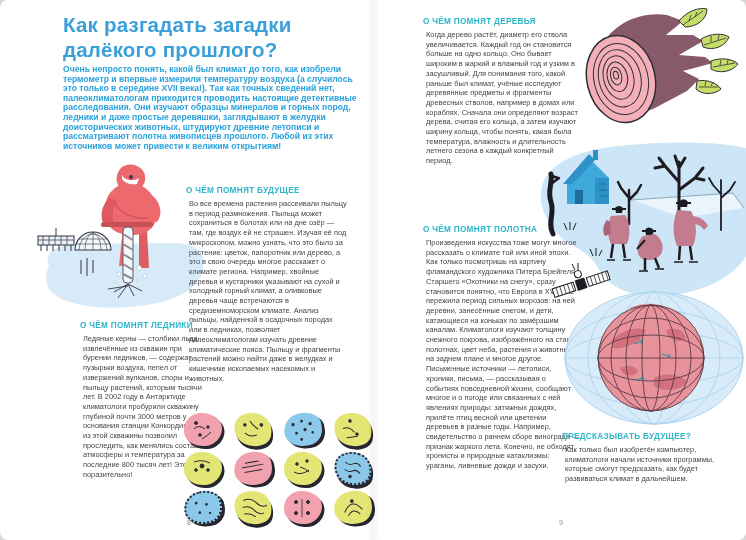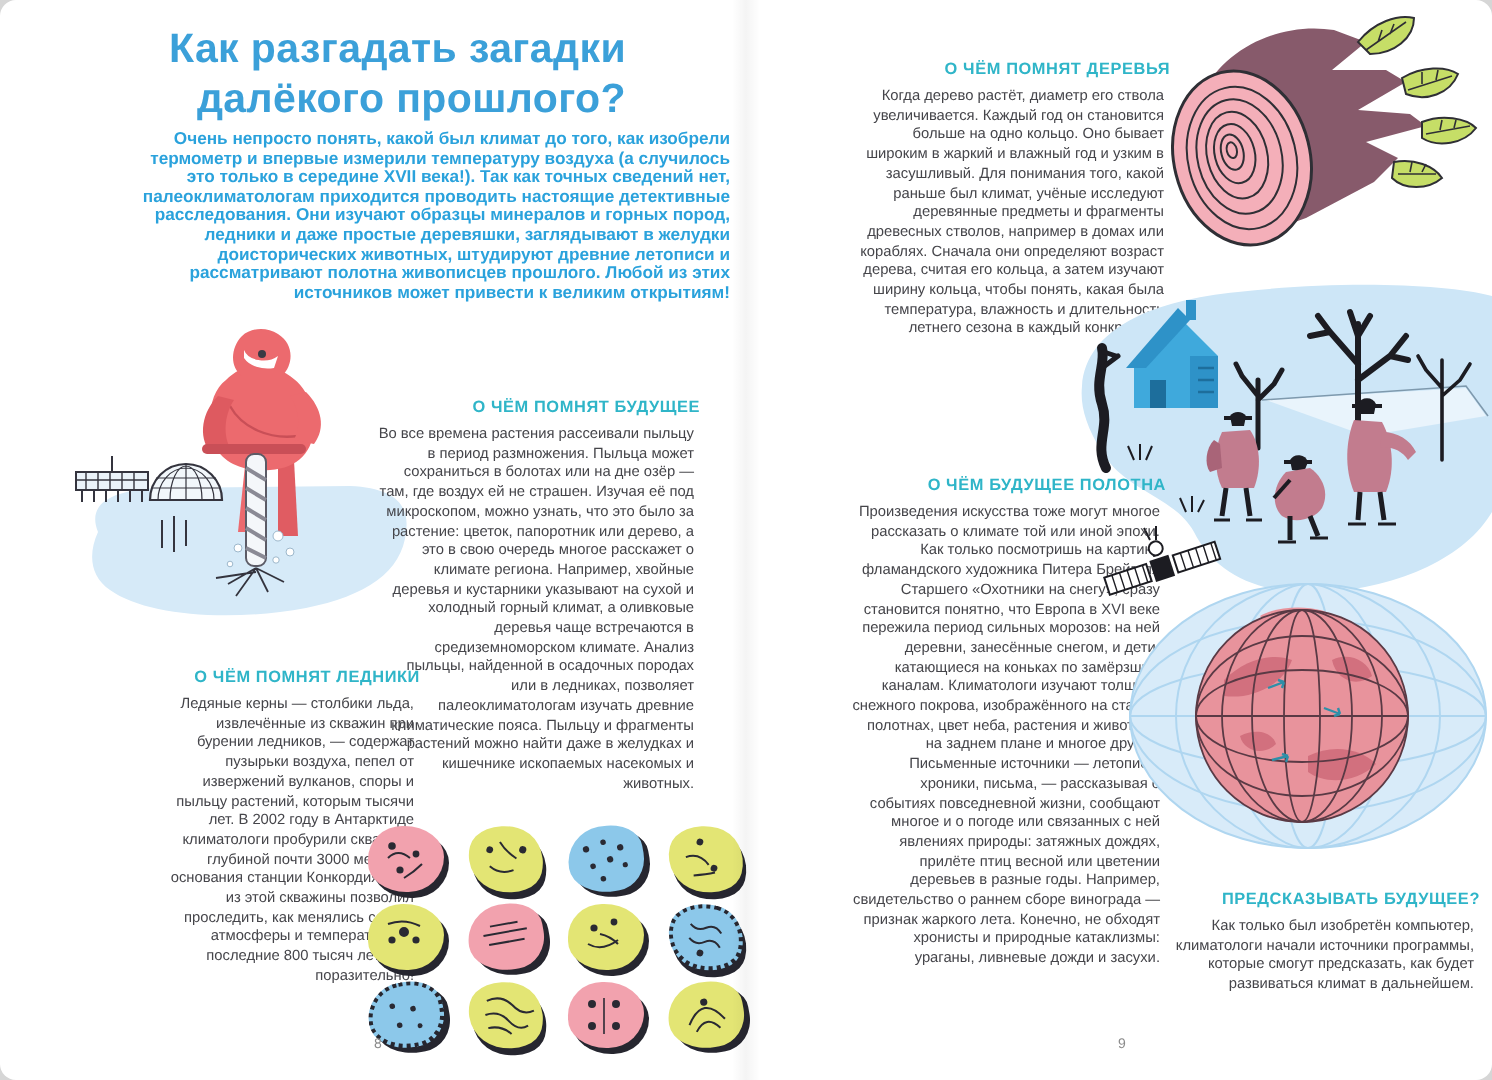--- a/index.html
+++ b/index.html
@@ -1,24 +1,24 @@
 <!DOCTYPE html>
 <html lang="ru"><head>
 <meta charset="utf-8">
 <style>
   html,body{margin:0;padding:0;background:#d6d6d6;}
   .spread{position:relative;width:746px;height:540px;background:#ffffff;border-radius:8px;
-          overflow:hidden;font-family:"Liberation Sans","DejaVu Sans",sans-serif;text-align:right;}
+          overflow:hidden;font-family:"Liberation Sans","DejaVu Sans",sans-serif;}
   .gutter{position:absolute;left:366px;top:0;width:14px;height:540px;
           background:linear-gradient(to right,rgba(0,0,0,0),rgba(0,0,0,0.045),rgba(0,0,0,0));}
   .abs{position:absolute;}
   .title{left:63px;top:12px;width:250px;font-size:20.5px;line-height:25px;font-weight:700;letter-spacing:0.2px;}
   .intro{left:63px;top:65px;width:302px;font-size:8.6px;line-height:9.6px;font-weight:700;}
   .section{width:160px;}
-  .section h3{margin:16px 0 4px 0;font-size:8.2px;font-weight:700;letter-spacing:0.3px;}
+  .section h3{margin:3px 0 4px 0;font-size:8.2px;font-weight:700;letter-spacing:0.3px;}
   .section p{margin:3px;font-size:7.4px;line-height:9.7px;font-weight:500;}
   .sec-glaciers{left:80px;top:318px;width:130px;}
   .sec-plants{left:186px;top:183px;width:164px;}
   .sec-trees{left:423px;top:14px;width:162px;}
   .sec-canvases{left:423px;top:222px;width:160px;}
   .sec-future{left:562px;top:429px;width:178px;}
   .pagenum{font-size:7px;color:#8a8a8a;}
   .pn-left{left:187px;top:519px;}
   .pn-right{left:559px;top:519px;}
   .pollen-grid{left:184px;top:413px;width:192px;display:grid;grid-template-columns:repeat(4,1fr);
@@ -294,21 +294,21 @@
           <path d="M144,72 C140,82 139,96 144,108 L160,108 C165,96 163,82 158,73 Z" fill="#C27C8E"></path>
           <path d="M158,78 C166,78 172,82 175,88 l-4,4 C168,87 162,85 157,86 Z" fill="#C27C8E"></path>
           <path d="M147,108 l-1,14 M157,108 l2,14" stroke="#1c1c22" stroke-width="2.5" fill="none"></path>
           <path d="M141,124 h9 M156,124 h9" stroke="#1c1c22" stroke-width="1.5" fill="none"></path>
         </g>
       </g>
     </svg>
   </div>
 
   <div class="abs section sec-canvases">
-    <h3 style="color:#2FB5C8">О ЧЁМ БУДУЩЕЕ ПОЛОТНА</h3>
+    <h3 style="color:#2FB5C8">О ЧЁМ ПОМНЯТ ПОЛОТНА</h3>
     <p style="color:#45454a">Произведения искусства тоже могут многое рассказать о климате той или иной эпохи. Как только посмотришь на картину фламандского художника Питера Брейгеля Старшего «Охотники на снегу», сразу становится понятно, что Европа в XVI веке пережила период сильных морозов: на ней деревни, занесённые снегом, и дети, катающиеся на коньках по замёрзшим каналам. Климатологи изучают толщину снежного покрова, изображённого на старых полотнах, цвет неба, растения и животных на заднем плане и многое другое. Письменные источники — летописи, хроники, письма, — рассказывая о событиях повседневной жизни, сообщают многое и о погоде или связанных с ней явлениях природы: затяжных дождях, прилёте птиц весной или цветении деревьев в разные годы. Например, свидетельство о раннем сборе винограда — признак жаркого лета. Конечно, не обходят хронисты и природные катаклизмы: ураганы, ливневые дожди и засухи.</p>
   </div>
 
   <div class="abs" style="left:550px;top:262px">
     <svg width="196" height="172" viewBox="0 0 196 172">
       <g transform="rotate(-18 30 22)">
         <rect x="2" y="18" width="22" height="9" fill="#ffffff" stroke="#1c1c22" stroke-width="1"></rect>
         <path d="M6,18 v9 M10,18 v9 M14,18 v9 M18,18 v9 M22,18 v9" stroke="#1c1c22" stroke-width="0.7"></path>
         <rect x="26" y="17" width="10" height="11" fill="#1c1c22"></rect>
         <rect x="38" y="18" width="22" height="9" fill="#ffffff" stroke="#1c1c22" stroke-width="1"></rect>

